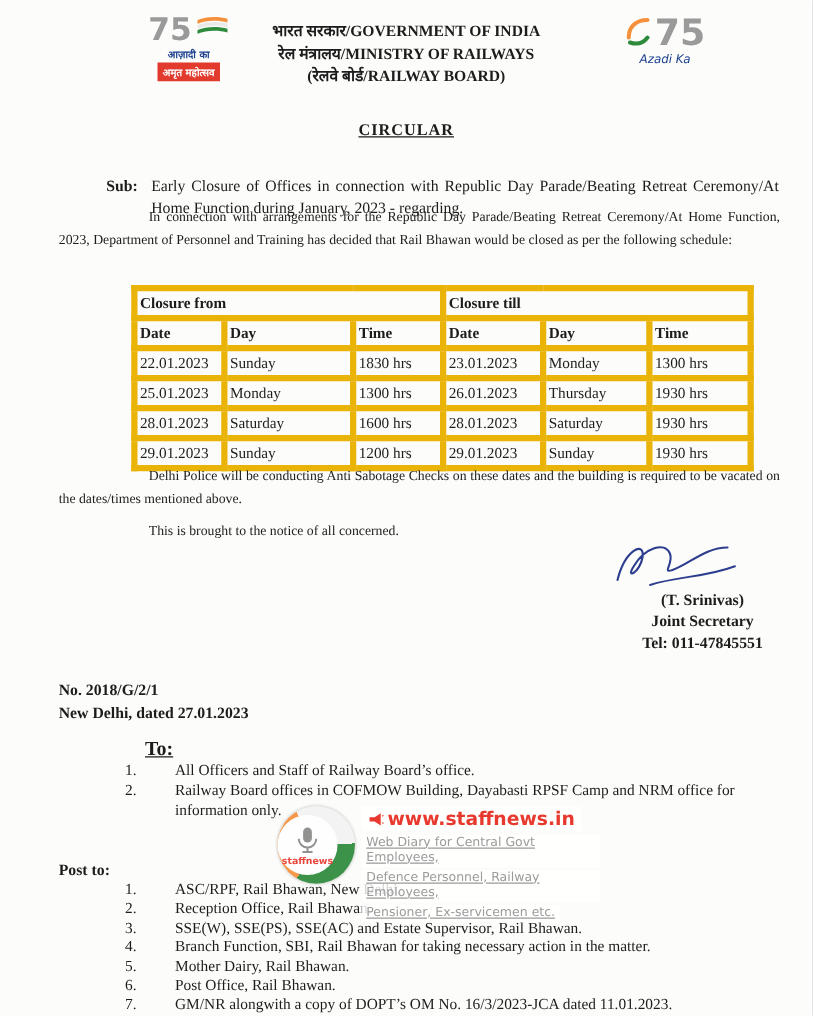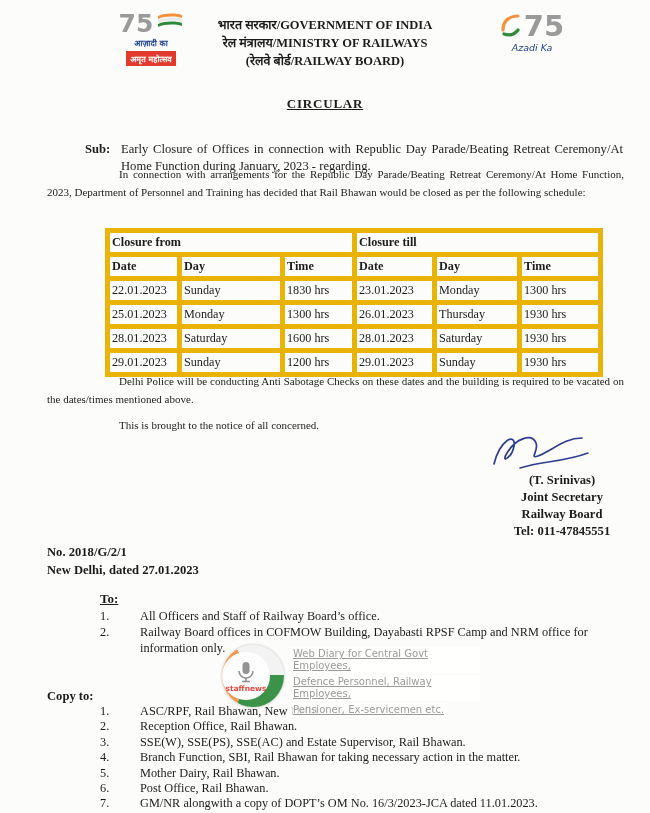--- a/index.html
+++ b/index.html
@@ -61,21 +61,21 @@
   
   .sign-svg { left: 490px; top: 428px; }
   .signatory { left: 476px; top: 472px; width: 172px; text-align: center;
     font-weight: bold; font-size: 12.6px; line-height: 17px; }
 
   
   .reference { left: 47px; top: 544px; font-weight: bold; font-size: 12.6px;
     line-height: 17.5px; }
 
   
-  .to-label { left: 100px; top: 591px; font-weight: bold; font-size: 13px;
+  .to-label { left: 116px; top: 591px; font-weight: bold; font-size: 16px;
     text-decoration: underline; }
   .to-list { left: 100px; top: 608px; width: 496px; }
   .copy-label { left: 47px; top: 689px; font-weight: bold; font-size: 12.6px; }
   .copy-list { left: 100px; top: 704px; width: 534px; }
   .list-row { display: flex; font-size: 12.3px; line-height: 15.4px; }
   .to-list .list-row { line-height: 16px; }
   .list-num { flex: 0 0 40px; }
   .list-text { flex: 1; }
 
   
@@ -205,42 +205,41 @@
   <div class="abs para para-notice">This is brought to the notice of all concerned.</div>
 
   <svg class="abs sign-svg" width="104" height="46" viewBox="0 0 104 46" aria-hidden="true">
     <path d="M4 36 C 10 12, 26 4, 24 18 C 22 30, 10 36, 17 25 C 26 10, 42 5, 46 15 C 49 23, 39 31, 48 28 C 62 23, 74 10, 92 10" fill="none" stroke="#2e3e8e" stroke-width="1.7" stroke-linecap="round"></path>
     <path d="M30 40 C 52 33, 74 34, 98 25" fill="none" stroke="#2e3e8e" stroke-width="1.5" stroke-linecap="round"></path>
   </svg>
 
   <div class="abs signatory">
     <div>(T. Srinivas)</div>
     <div>Joint Secretary</div>
-    <div>Railway Board</div>
     <div>Tel: 011-47845551</div>
   </div>
 
   <div class="abs reference">
     <div>No. 2018/G/2/1</div>
     <div>New Delhi, dated 27.01.2023</div>
   </div>
 
   <div class="abs to-label">To:</div>
   <div class="abs to-list">
       <div class="list-row">
         <span class="list-num">1.</span>
         <span class="list-text">All Officers and Staff of Railway Board’s office.</span>
       </div>
       <div class="list-row">
         <span class="list-num">2.</span>
         <span class="list-text">Railway Board offices in COFMOW Building, Dayabasti RPSF Camp and NRM office for information only.</span>
       </div>
     </div>
 
-  <div class="abs copy-label">Copy to:</div>
+  <div class="abs copy-label">Post to:</div>
   <div class="abs copy-list">
       <div class="list-row">
         <span class="list-num">1.</span>
         <span class="list-text">ASC/RPF, Rail Bhawan, New Delhi.</span>
       </div>
       <div class="list-row">
         <span class="list-num">2.</span>
         <span class="list-text">Reception Office, Rail Bhawan.</span>
       </div>
       <div class="list-row">
@@ -271,19 +270,27 @@
         <svg width="22" height="24" viewBox="0 0 22 24" aria-hidden="true">
           <rect x="7.5" y="2" width="7" height="12" rx="3.5" fill="#8a8a8a"></rect>
           <path d="M4 11 a7 7 0 0 0 14 0" fill="none" stroke="#8a8a8a" stroke-width="1.6"></path>
           <line x1="11" y1="18" x2="11" y2="21" stroke="#8a8a8a" stroke-width="1.6"></line>
           <line x1="7" y1="21.5" x2="15" y2="21.5" stroke="#8a8a8a" stroke-width="1.6"></line>
         </svg>
         <span class="wm-logo-text">staffnews</span>
       </div>
     </div>
     <div class="wm-right">
+      <div class="wm-site">
+        <svg width="13" height="13" viewBox="0 0 16 16" aria-hidden="true">
+          <path d="M2 6 L7 6 L13 2 L13 14 L7 10 L2 10 Z" fill="#e8392e"></path>
+          <line x1="14.5" y1="5" x2="15.8" y2="4" stroke="#e8392e" stroke-width="1.2"></line>
+          <line x1="14.5" y1="11" x2="15.8" y2="12" stroke="#e8392e" stroke-width="1.2"></line>
+        </svg>
+        <span>www.staffnews.in</span>
+      </div>
       <div class="wm-line">Web Diary for Central Govt Employees,</div>
       <div class="wm-line">Defence Personnel, Railway Employees,</div>
       <div class="wm-line">Pensioner, Ex-servicemen etc.</div>
     </div>
   </div>
 
 </div>
 
 </body></html>

